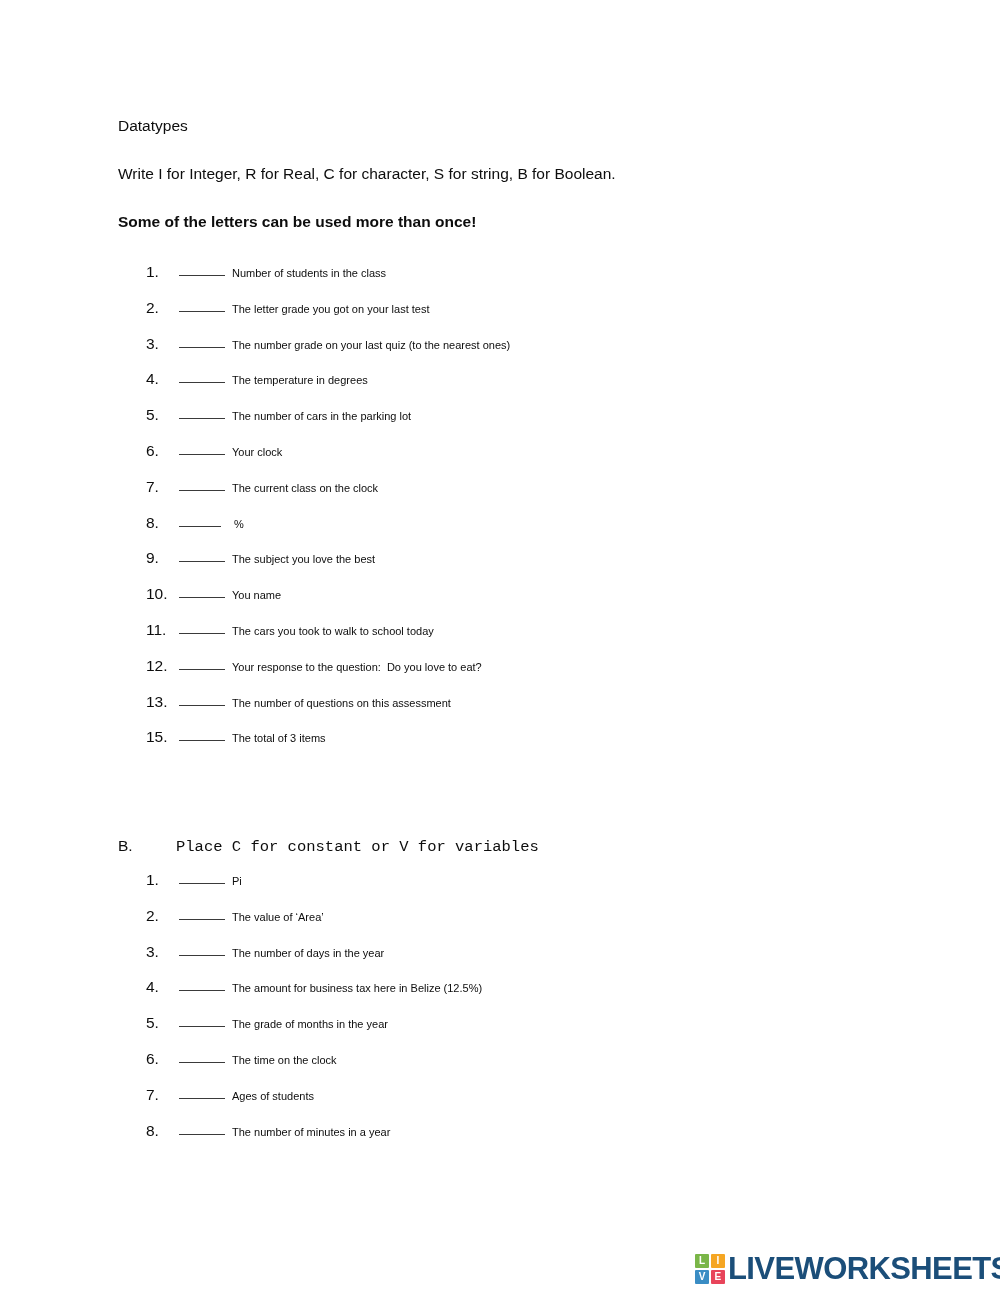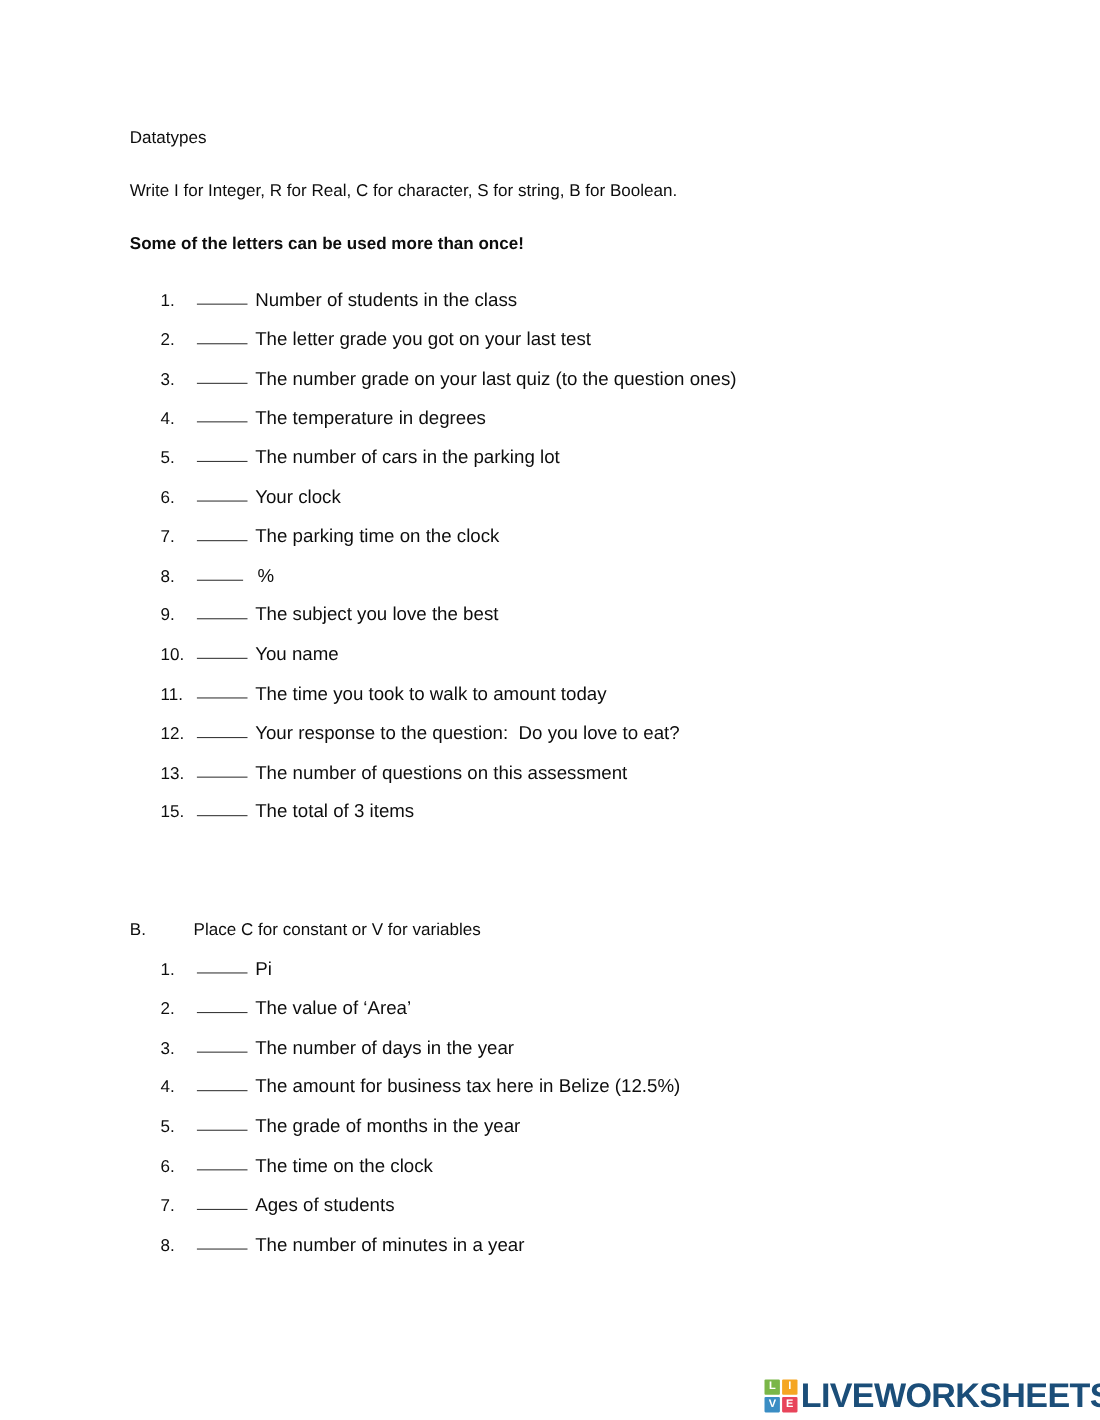--- a/index.html
+++ b/index.html
@@ -83,39 +83,39 @@
     margin-right: 7px;
     position: relative;
     top: -1px;
   }
   .q-row.short-blank .q-blank {
     width: 42px;
     margin-right: 13px;
   }
   .q-text {
     white-space: pre;
-    font-size: 17px;
+    font-size: 11px;
     color: #0d0d0d;
   }
 
   
   .sec-head {
     position: absolute;
     left: 118px;
     top: 837px;
     display: flex;
     align-items: baseline;
     font-size: 15.5px;
     color: #0d0d0d;
   }
   .sec-letter {
     width: 58px;
     flex: 0 0 58px;
   }
-  .sec-title { white-space: pre; }
+  .sec-title { white-space: pre; font-family: Liberation Mono, monospace; }
 
   
   .lw-logo {
     position: absolute;
     left: 695px;
     top: 1248px;
     display: flex;
     align-items: center;
     height: 42px;
   }
@@ -166,61 +166,61 @@
         <span class="q-text">Number of students in the class</span>
       </div>
       <div class="q-row">
         <span class="q-num">2.</span>
         <span class="q-blank"></span>
         <span class="q-text">The letter grade you got on your last test</span>
       </div>
       <div class="q-row">
         <span class="q-num">3.</span>
         <span class="q-blank"></span>
-        <span class="q-text">The number grade on your last quiz (to the question ones)</span>
+        <span class="q-text">The number grade on your last quiz (to the nearest ones)</span>
       </div>
       <div class="q-row">
         <span class="q-num">4.</span>
         <span class="q-blank"></span>
         <span class="q-text">The temperature in degrees</span>
       </div>
       <div class="q-row">
         <span class="q-num">5.</span>
         <span class="q-blank"></span>
         <span class="q-text">The number of cars in the parking lot</span>
       </div>
       <div class="q-row">
         <span class="q-num">6.</span>
         <span class="q-blank"></span>
         <span class="q-text">Your clock</span>
       </div>
       <div class="q-row">
         <span class="q-num">7.</span>
         <span class="q-blank"></span>
-        <span class="q-text">The parking time on the clock</span>
+        <span class="q-text">The current class on the clock</span>
       </div>
       <div class="q-row short-blank">
         <span class="q-num">8.</span>
         <span class="q-blank"></span>
         <span class="q-text">%</span>
       </div>
       <div class="q-row">
         <span class="q-num">9.</span>
         <span class="q-blank"></span>
         <span class="q-text">The subject you love the best</span>
       </div>
       <div class="q-row">
         <span class="q-num">10.</span>
         <span class="q-blank"></span>
         <span class="q-text">You name</span>
       </div>
       <div class="q-row">
         <span class="q-num">11.</span>
         <span class="q-blank"></span>
-        <span class="q-text">The time you took to walk to amount today</span>
+        <span class="q-text">The cars you took to walk to school today</span>
       </div>
       <div class="q-row">
         <span class="q-num">12.</span>
         <span class="q-blank"></span>
         <span class="q-text">Your response to the question:  Do you love to eat?</span>
       </div>
       <div class="q-row">
         <span class="q-num">13.</span>
         <span class="q-blank"></span>
         <span class="q-text">The number of questions on this assessment</span>

